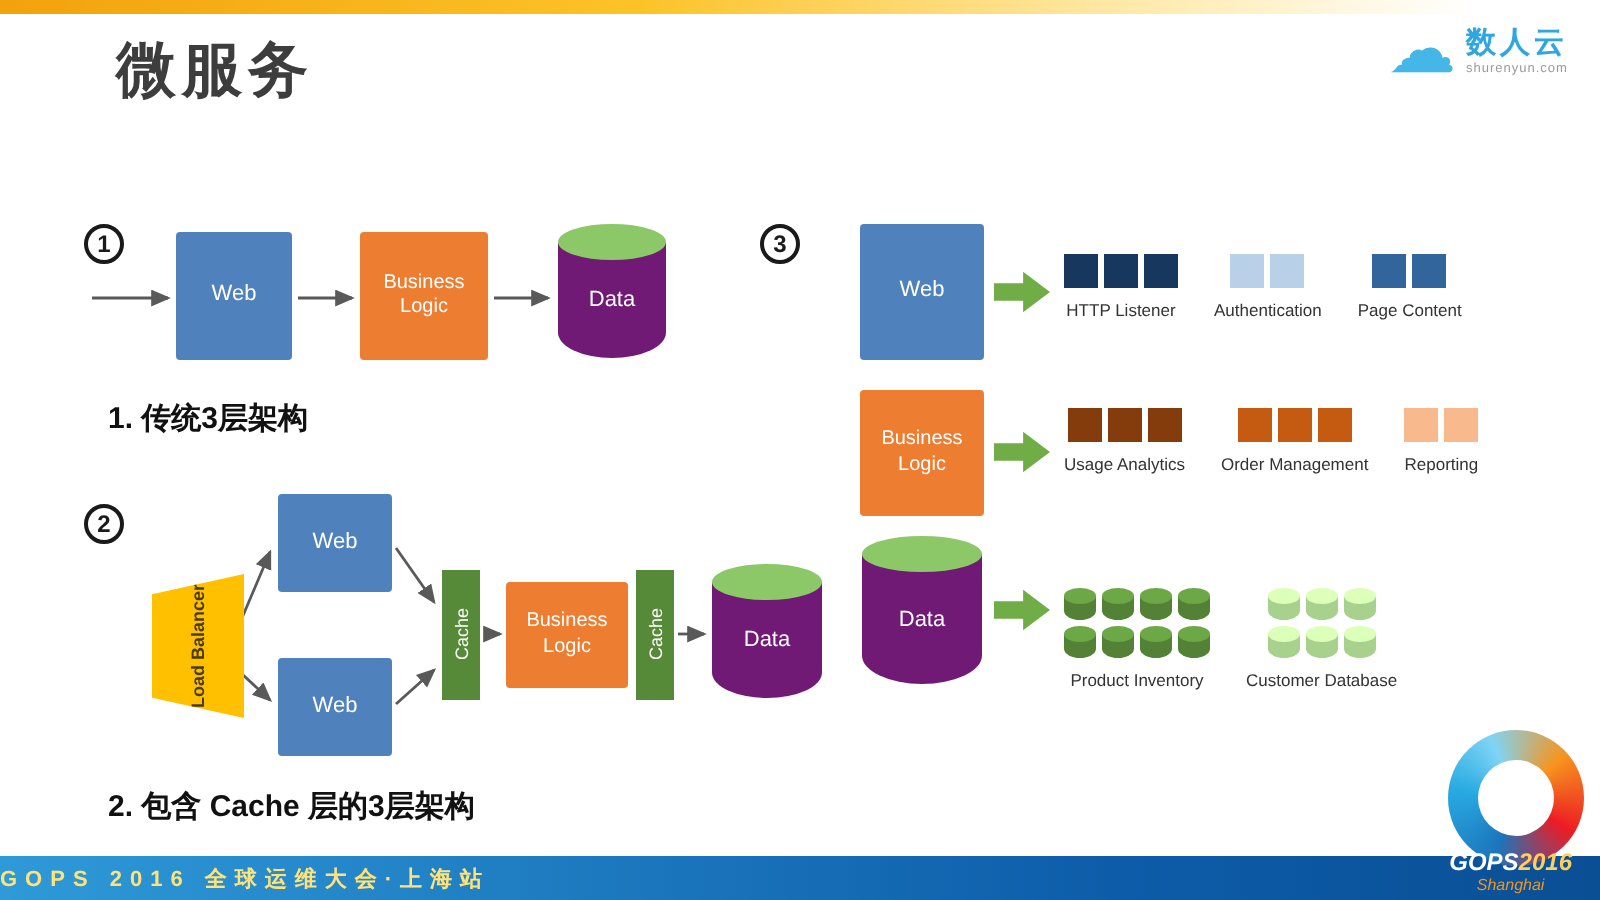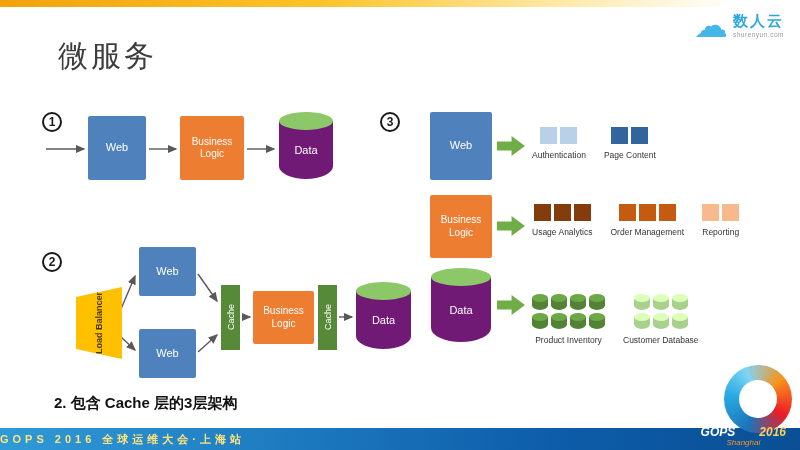--- a/index.html
+++ b/index.html
@@ -4,21 +4,21 @@
 <style>
   html,body { margin:0; padding:0; background:#888; }
   .slide {
     position:relative; width:800px; height:450px; background:#fff; overflow:hidden;
     font-family:"Liberation Sans","DejaVu Sans",sans-serif;
   }
   .top-stripe {
     position:absolute; left:0; top:0; width:100%; height:7px;
     background:linear-gradient(90deg,#f2a20c 0%,#fcc328 40%,#ffe9a8 70%,#ffffff 92%);
   }
-  .title { position:absolute; left:58px; top:36px; margin:0; font-size:30px; font-weight:400; color:#3d3d3d; letter-spacing:3px; }
+  .title { position:absolute; left:58px; top:15px; margin:0; font-size:30px; font-weight:700; color:#3d3d3d; letter-spacing:3px; }
 
   .brand { position:absolute; right:16px; top:10px; display:flex; align-items:center; gap:5px; }
   .cloud { font-size:34px; color:#45b6e8; line-height:0.9; }
   .brand-text { display:flex; flex-direction:column; }
   .brand-name { font-size:15px; font-weight:bold; color:#2ea7e0; letter-spacing:2px; }
   .brand-domain { font-size:6.5px; color:#9b9b9b; letter-spacing:0.5px; }
 
   .badge {
     position:absolute; width:20px; height:20px; box-sizing:border-box; background:#fff;
     border:2px solid #1a1a1a; border-radius:50%; display:flex; align-items:center; justify-content:center;
@@ -80,21 +80,21 @@
   }
   .footer-text { color:#ffe37a; font-size:11px; font-weight:bold; letter-spacing:4px; padding-left:0; white-space:nowrap; }
 
   .swirl {
     position:absolute; right:8px; bottom:17px; width:68px; height:68px; border-radius:50%; z-index:4;
     background:conic-gradient(from 200deg,#1b75bb,#29abe2 22%,#7fd4f5 38%,#f7941d 58%,#ed1c24 78%,#1b75bb);
   }
   .swirl::after { content:""; position:absolute; inset:15px; background:#fff; border-radius:50%; }
   .gops-text { position:absolute; right:14px; bottom:2px; z-index:6; text-align:center; line-height:1.1; }
   .gops-line1 { font-size:12px; font-weight:bold; font-style:italic; color:#fff; }
-  .gops-year { color:#ffcf5e;padding-left:24px; }
+  .gops-year { color:#ffcf5e; }
   .gops-city { display:block; font-size:8px; font-style:italic; color:#f7941d; }
 </style>
 </head>
 <body>
 
 <div class="slide">
   <div class="top-stripe"></div>
 
   <h1 class="title">微服务</h1>
 
@@ -128,20 +128,21 @@
   <div class="badge" style="left:42px;top:112px">1</div>
   <div class="node blue" style="left:88px;top:116px;width:58px;height:64px">
     <span>Web</span>
   </div>
   <div class="node orange" style="left:180px;top:116px;width:64px;height:64px">
     <span>Business Logic</span>
   </div>
   <div class="cylinder" style="left:279px;top:121px;width:54px;height:58px">
     <span>Data</span>
   </div>
+  <div class="caption" style="left:54px;top:200px">1. 传统3层架构</div>
 
   <div class="badge" style="left:42px;top:252px">2</div>
   <div class="lb" style="left:76px;top:287px;width:46px;height:72px">
     <span class="vtext">Load Balancer</span>
   </div>
   <div class="node blue" style="left:139px;top:247px;width:57px;height:49px">
     <span>Web</span>
   </div>
   <div class="node blue" style="left:139px;top:329px;width:57px;height:49px">
     <span>Web</span>
@@ -160,20 +161,28 @@
   </div>
   <div class="caption" style="left:54px;top:394px">2. 包含 Cache 层的3层架构</div>
 
   <div class="badge" style="left:380px;top:112px">3</div>
 
   <div class="node blue" style="left:430px;top:112px;width:62px;height:68px">
     <span>Web</span>
   </div>
   <div class="barrow" style="left:497px;top:135px;width:28px;height:22px"></div>
   <div class="unit-groups" style="left:532px;top:127px">
+      <div class="unit-group">
+        <div class="unit-line">
+          <span class="unit sq" style="background: rgb(23, 55, 94);"></span>
+          <span class="unit sq" style="background: rgb(23, 55, 94);"></span>
+          <span class="unit sq" style="background: rgb(23, 55, 94);"></span>
+        </div>
+        <div class="unit-label">HTTP Listener</div>
+      </div>
       <div class="unit-group">
         <div class="unit-line">
           <span class="unit sq" style="background: rgb(184, 208, 232);"></span>
           <span class="unit sq" style="background: rgb(184, 208, 232);"></span>
         </div>
         <div class="unit-label">Authentication</div>
       </div>
       <div class="unit-group">
         <div class="unit-line">
           <span class="unit sq" style="background: rgb(49, 101, 156);"></span>

